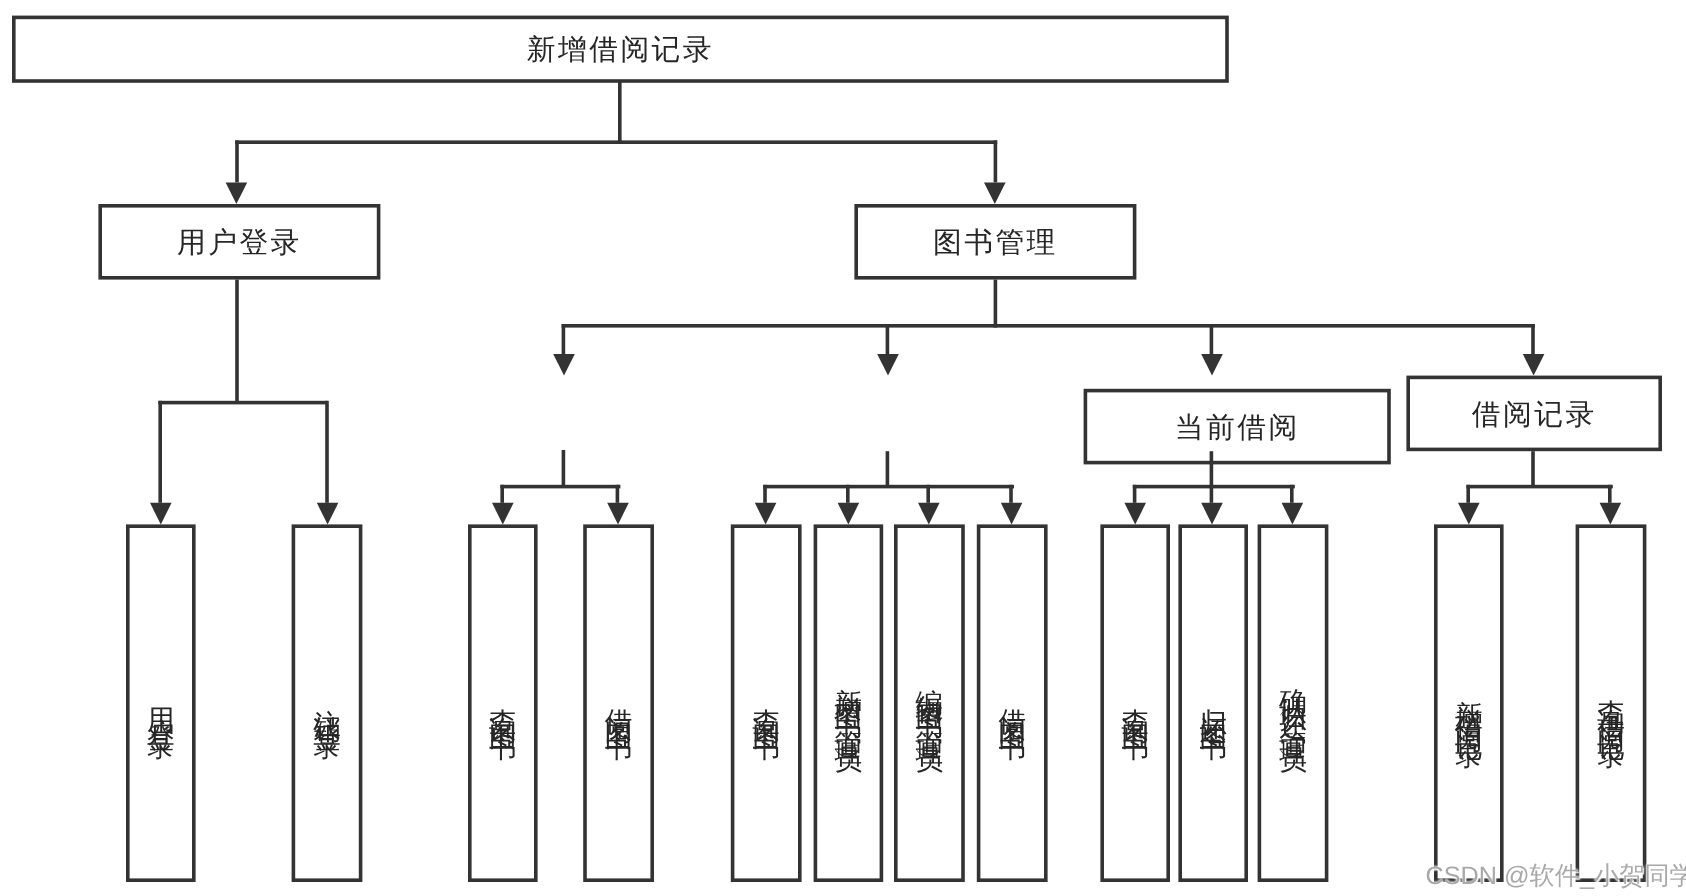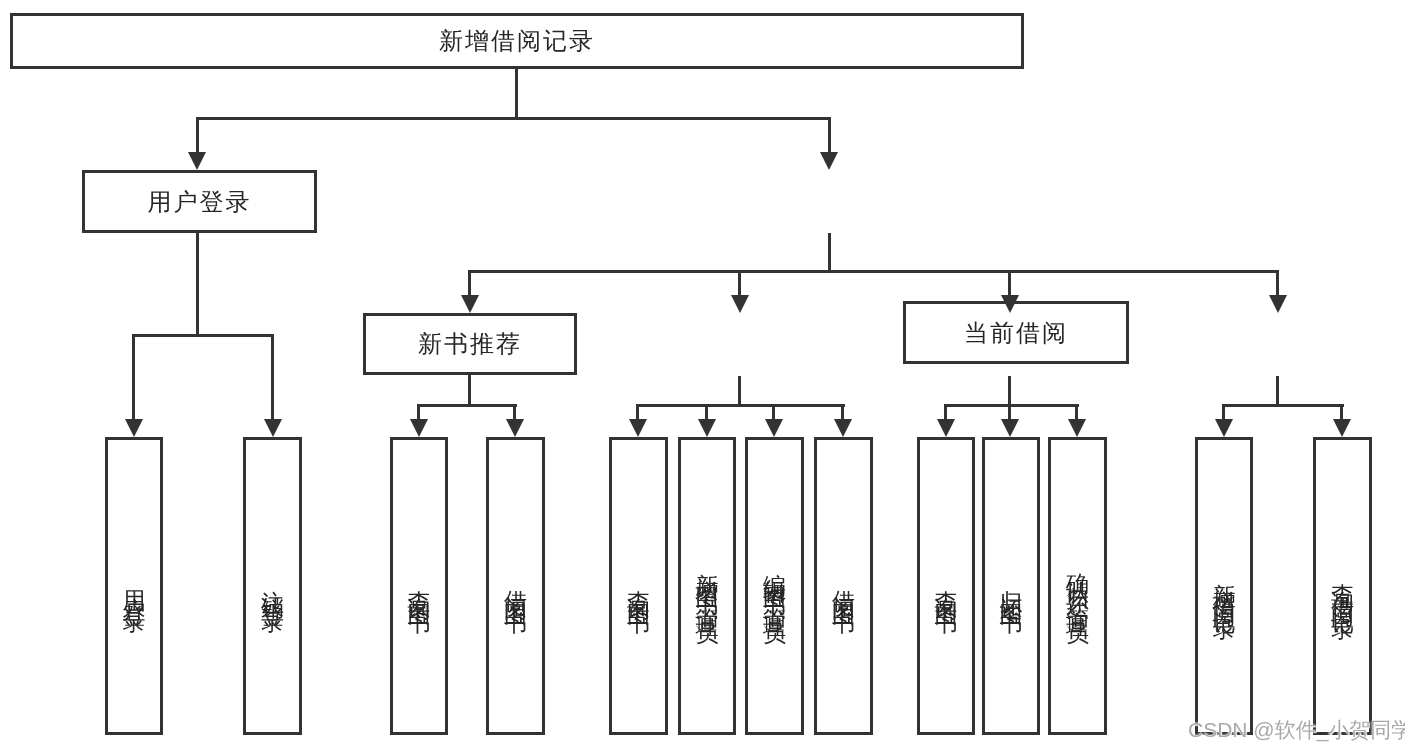--- a/index.html
+++ b/index.html
@@ -34,26 +34,29 @@
 
 <div class="diagram">
 
   <div class="box" style="left:10px;top:13px;width:1014px;height:56px">
     <span>新增借阅记录</span>
   </div>
 
   <div class="box" style="left:82px;top:170px;width:235px;height:63px">
     <span>用户登录</span>
   </div>
+  <div class="box" style="left:712px;top:170px;width:235px;height:63px">
+    <span>图书管理</span>
+  </div>
 
-  <div class="box" style="left:363px;top:313px;width:214px;height:62px">
-    <span>新书推荐</span>
+  <div class="box" style="left:903px;top:324px;width:256px;height:63px">
+    <span>当前借阅</span>
   </div>
-  <div class="box" style="left:903px;top:301px;width:226px;height:63px">
-    <span>当前借阅</span>
+  <div class="box" style="left:1172px;top:313px;width:213px;height:63px">
+    <span>借阅记录</span>
   </div>
 
   <div class="box vbox" style="left:105px;top:437px;width:58px;height:298px">
     <span>用户登录</span>
   </div>
   <div class="box vbox" style="left:243px;top:437px;width:59px;height:298px">
     <span>注销登录</span>
   </div>
   <div class="box vbox" style="left:390px;top:437px;width:58px;height:298px">
     <span>查询图书</span>

